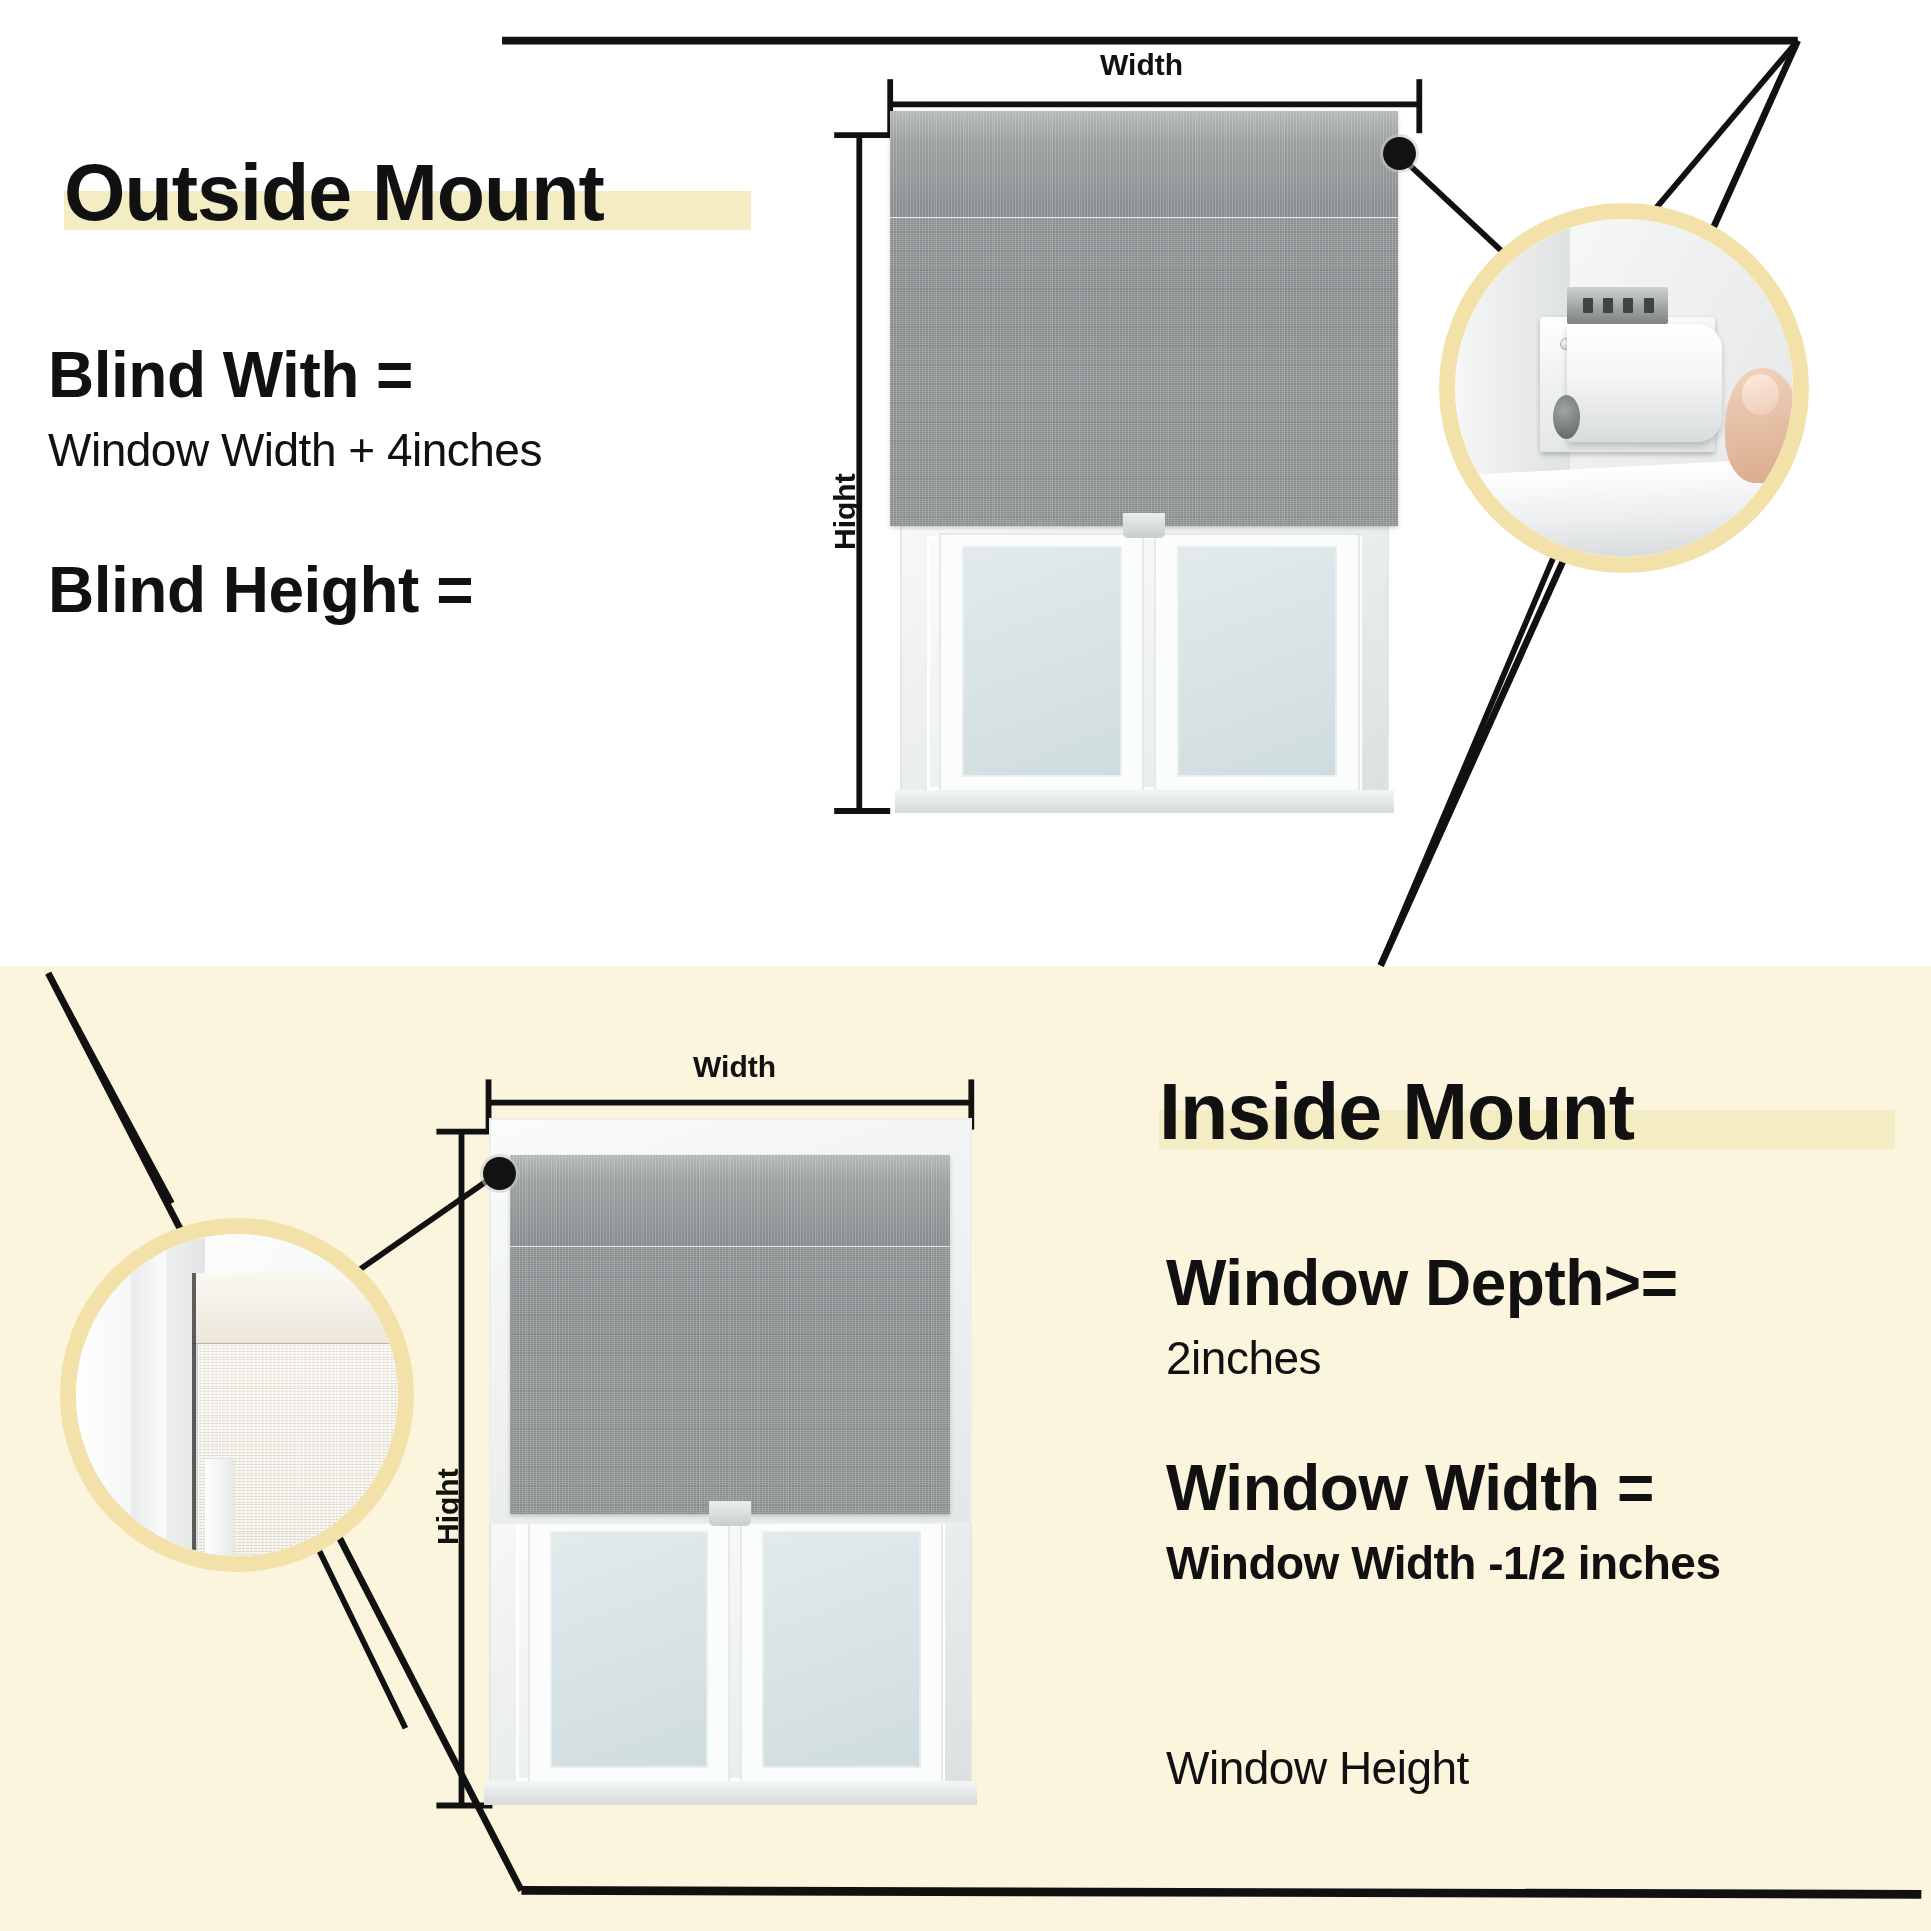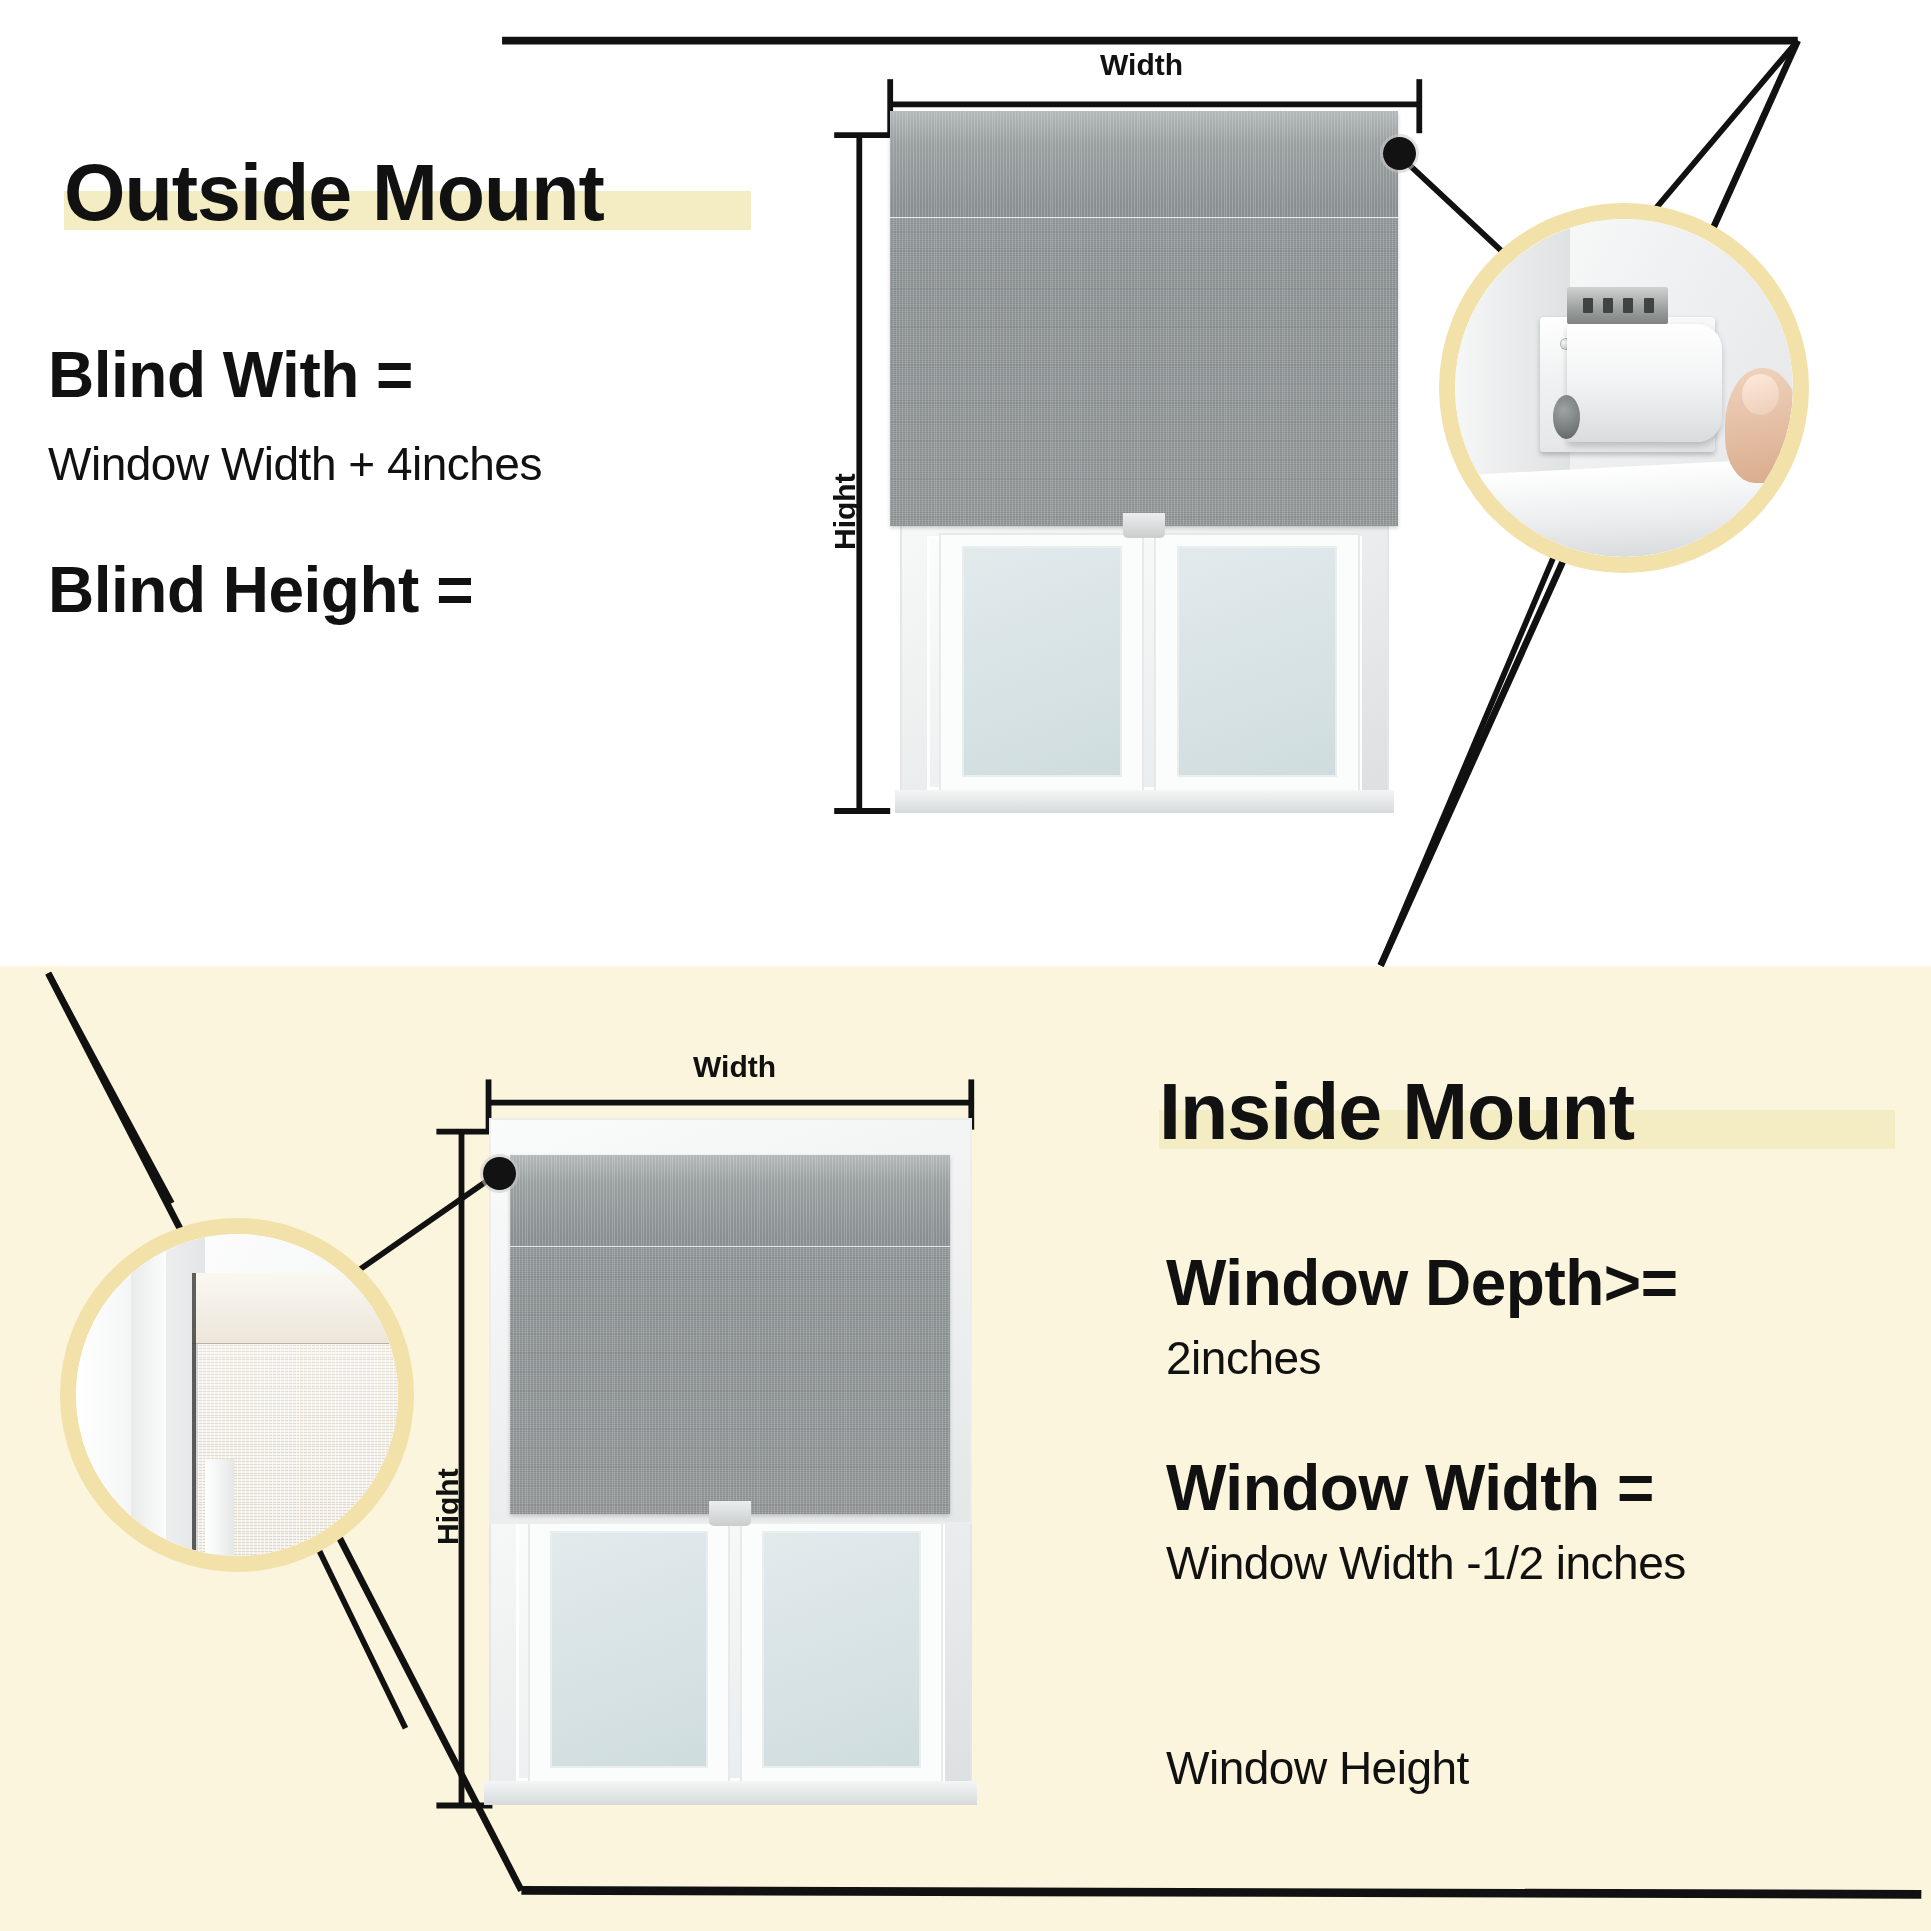--- a/index.html
+++ b/index.html
@@ -212,21 +212,21 @@
       <line x1="452" y1="1870" x2="510" y2="1870"></line>
     </g>
   </svg>
 
   <div class="title-wrap" style="left:64px;top:153px;">
     <div class="title-hl" style="width:687px;"></div>
     <div class="title-txt">Outside Mount</div>
   </div>
 
   <div class="spec-bold" style="left:48px;top:343px;">Blind With =</div>
-  <div class="spec-reg" style="left:48px;top:427px;margin-top:14px;">Window Width + 4inches</div>
+  <div class="spec-reg" style="left:48px;top:427px;">Window Width + 4inches</div>
 
   <div class="spec-bold" style="left:48px;top:558px;">Blind Height =</div>
 
   <div class="window-unit" style="left:900px;top:521px;width:489px;height:292px;">
     <div class="win-frame"></div>
     <div class="win-inner"></div>
     <div class="sash" style="left:8%;width:42%;">
         <div class="glass"></div>
       </div>
     <div class="sash" style="left:52%;width:42%;">
@@ -269,21 +269,21 @@
 
   <div class="title-wrap" style="left:1159px;top:1072px;">
     <div class="title-hl" style="width:736px;"></div>
     <div class="title-txt">Inside Mount</div>
   </div>
 
   <div class="spec-bold" style="left:1166px;top:1251px;">Window Depth&gt;=</div>
   <div class="spec-reg" style="left:1166px;top:1335px;">2inches</div>
 
   <div class="spec-bold" style="left:1166px;top:1456px;">Window Width =</div>
-  <div class="spec-reg" style="left:1166px;top:1540px;">Window Width -1/2 inches</div>
+  <div class="spec-reg" style="left:1166px;top:1540px;font-weight:bold;">Window Width -1/2 inches</div>
 
   <div class="spec-reg" style="left:1166px;top:1745px;text-align:center;">Window Height</div>
 
   <div class="window-unit" style="left:489px;top:1506px;width:483px;height:299px;">
     <div class="win-frame"></div>
     <div class="win-inner"></div>
     <div class="sash" style="left:8%;width:42%;">
         <div class="glass"></div>
       </div>
     <div class="sash" style="left:52%;width:42%;">

